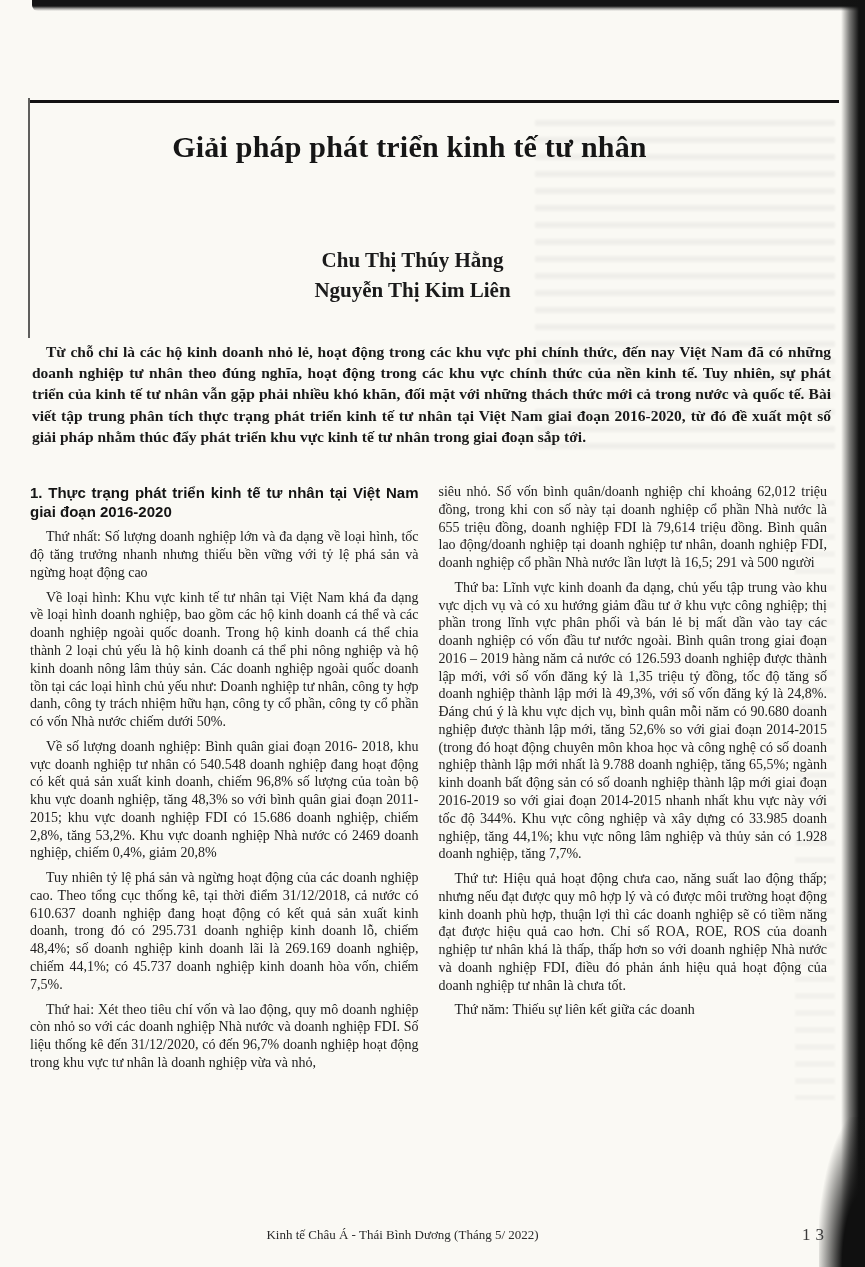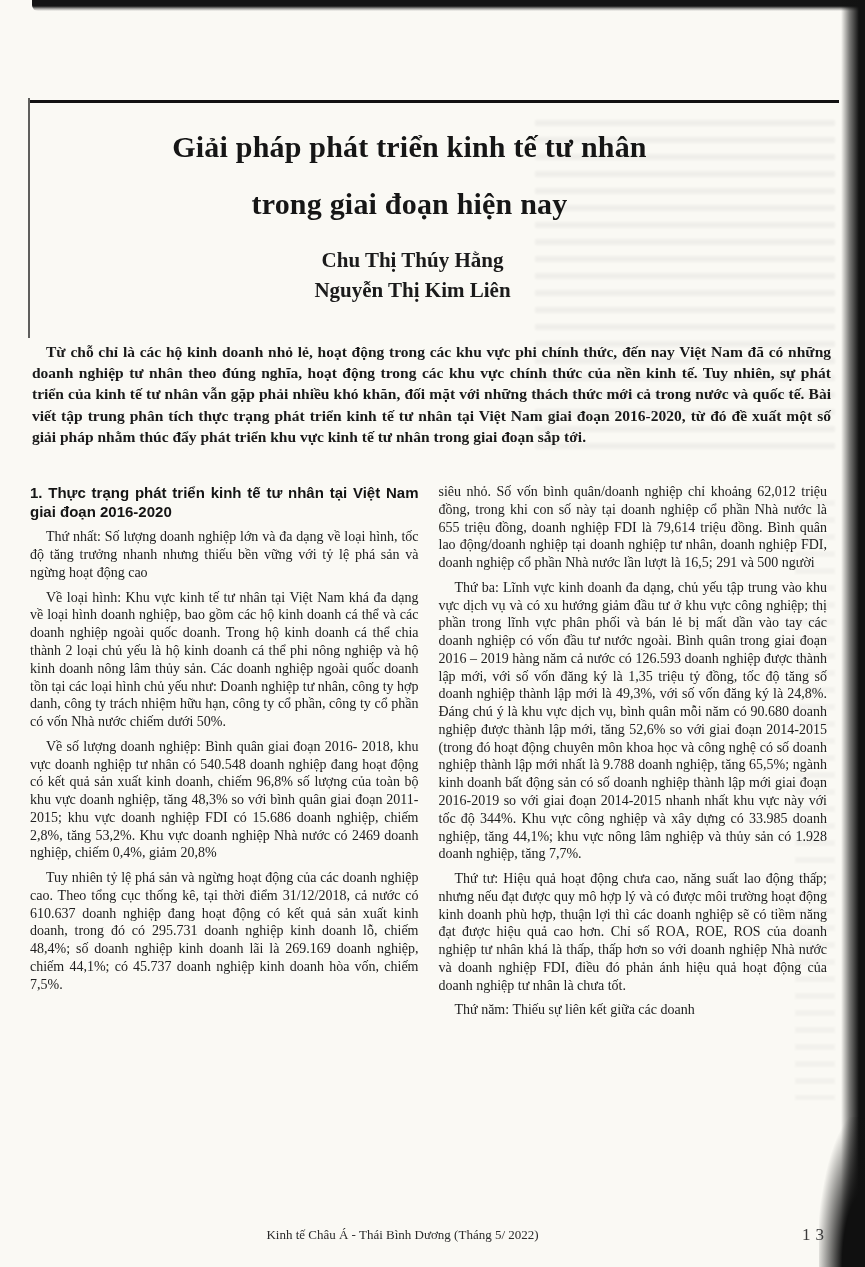--- a/index.html
+++ b/index.html
@@ -95,37 +95,37 @@
   <div class="scan-right"></div>
   <div class="scan-corner"></div>
   <div class="scan-left-line"></div>
   <div class="bleed bleed-a"></div>
   <div class="bleed bleed-b"></div>
 
   <div class="rule-top"></div>
 
   <div class="title">
     <span class="line">Giải pháp phát triển kinh tế tư nhân</span>
-    <span class="line">trong giai đoạn hiện nay</span>
   </div>
 
   <div class="authors">
     <span class="name">Chu Thị Thúy Hằng</span>
     <span class="name">Nguyễn Thị Kim Liên</span>
   </div>
 
   <div class="abstract">Từ chỗ chỉ là các hộ kinh doanh nhỏ lẻ, hoạt động trong các khu vực phi chính thức, đến nay Việt Nam đã có những doanh nghiệp tư nhân theo đúng nghĩa, hoạt động trong các khu vực chính thức của nền kinh tế. Tuy nhiên, sự phát triển của kinh tế tư nhân vẫn gặp phải nhiều khó khăn, đối mặt với những thách thức mới cả trong nước và quốc tế. Bài viết tập trung phân tích thực trạng phát triển kinh tế tư nhân tại Việt Nam giai đoạn 2016-2020, từ đó đề xuất một số giải pháp nhằm thúc đẩy phát triển khu vực kinh tế tư nhân trong giai đoạn sắp tới.</div>
 
   <div class="columns">
     <div class="col">
       <p class="section-heading no-indent">1. Thực trạng phát triển kinh tế tư nhân tại Việt Nam giai đoạn 2016-2020</p>
       <p>Thứ nhất: Số lượng doanh nghiệp lớn và đa dạng về loại hình, tốc độ tăng trưởng nhanh nhưng thiếu bền vững với tỷ lệ phá sản và ngừng hoạt động cao</p>
       <p>Về loại hình: Khu vực kinh tế tư nhân tại Việt Nam khá đa dạng về loại hình doanh nghiệp, bao gồm các hộ kinh doanh cá thể và các doanh nghiệp ngoài quốc doanh. Trong hộ kinh doanh cá thể chia thành 2 loại chủ yếu là hộ kinh doanh cá thể phi nông nghiệp và hộ kinh doanh nông lâm thủy sản. Các doanh nghiệp ngoài quốc doanh tồn tại các loại hình chủ yếu như: Doanh nghiệp tư nhân, công ty hợp danh, công ty trách nhiệm hữu hạn, công ty cổ phần, công ty cổ phần có vốn Nhà nước chiếm dưới 50%.</p>
       <p>Về số lượng doanh nghiệp: Bình quân giai đoạn 2016- 2018, khu vực doanh nghiệp tư nhân có 540.548 doanh nghiệp đang hoạt động có kết quả sản xuất kinh doanh, chiếm 96,8% số lượng của toàn bộ khu vực doanh nghiệp, tăng 48,3% so với bình quân giai đoạn 2011-2015; khu vực doanh nghiệp FDI có 15.686 doanh nghiệp, chiếm 2,8%, tăng 53,2%. Khu vực doanh nghiệp Nhà nước có 2469 doanh nghiệp, chiếm 0,4%, giảm 20,8%</p>
       <p>Tuy nhiên tỷ lệ phá sản và ngừng hoạt động của các doanh nghiệp cao. Theo tổng cục thống kê, tại thời điểm 31/12/2018, cả nước có 610.637 doanh nghiệp đang hoạt động có kết quả sản xuất kinh doanh, trong đó có 295.731 doanh nghiệp kinh doanh lỗ, chiếm 48,4%; số doanh nghiệp kinh doanh lãi là 269.169 doanh nghiệp, chiếm 44,1%; có 45.737 doanh nghiệp kinh doanh hòa vốn, chiếm 7,5%.</p>
+      <p>Thứ hai: Xét theo tiêu chí vốn và lao động, quy mô doanh nghiệp còn nhỏ so với các doanh nghiệp Nhà nước và doanh nghiệp FDI. Số liệu thống kê đến 31/12/2020, có đến 96,7% doanh nghiệp hoạt động trong khu vực tư nhân là doanh nghiệp vừa và nhỏ,</p>
     </div>
     <div class="col">
       <p class="no-indent">siêu nhỏ. Số vốn bình quân/doanh nghiệp chỉ khoảng 62,012 triệu đồng, trong khi con số này tại doanh nghiệp cổ phần Nhà nước là 655 triệu đồng, doanh nghiệp FDI là 79,614 triệu đồng. Bình quân lao động/doanh nghiệp tại doanh nghiệp tư nhân, doanh nghiệp FDI, doanh nghiệp cổ phần Nhà nước lần lượt là 16,5; 291 và 500 người</p>
       <p>Thứ ba: Lĩnh vực kinh doanh đa dạng, chủ yếu tập trung vào khu vực dịch vụ và có xu hướng giảm đầu tư ở khu vực công nghiệp; thị phần trong lĩnh vực phân phối và bán lẻ bị mất dần vào tay các doanh nghiệp có vốn đầu tư nước ngoài. Bình quân trong giai đoạn 2016 – 2019 hàng năm cả nước có 126.593 doanh nghiệp được thành lập mới, với số vốn đăng ký là 1,35 triệu tỷ đồng, tốc độ tăng số doanh nghiệp thành lập mới là 49,3%, với số vốn đăng ký là 24,8%. Đáng chú ý là khu vực dịch vụ, bình quân mỗi năm có 90.680 doanh nghiệp được thành lập mới, tăng 52,6% so với giai đoạn 2014-2015 (trong đó hoạt động chuyên môn khoa học và công nghệ có số doanh nghiệp thành lập mới nhất là 9.788 doanh nghiệp, tăng 65,5%; ngành kinh doanh bất động sản có số doanh nghiệp thành lập mới giai đoạn 2016-2019 so với giai đoạn 2014-2015 nhanh nhất khu vực này với tốc độ 344%. Khu vực công nghiệp và xây dựng có 33.985 doanh nghiệp, tăng 44,1%; khu vực nông lâm nghiệp và thủy sản có 1.928 doanh nghiệp, tăng 7,7%.</p>
       <p>Thứ tư: Hiệu quả hoạt động chưa cao, năng suất lao động thấp; nhưng nếu đạt được quy mô hợp lý và có được môi trường hoạt động kinh doanh phù hợp, thuận lợi thì các doanh nghiệp sẽ có tiềm năng đạt được hiệu quả cao hơn. Chỉ số ROA, ROE, ROS của doanh nghiệp tư nhân khá là thấp, thấp hơn so với doanh nghiệp Nhà nước và doanh nghiệp FDI, điều đó phản ánh hiệu quả hoạt động của doanh nghiệp tư nhân là chưa tốt.</p>
       <p>Thứ năm: Thiếu sự liên kết giữa các doanh</p>
     </div>
   </div>
 
   <div class="footer">

